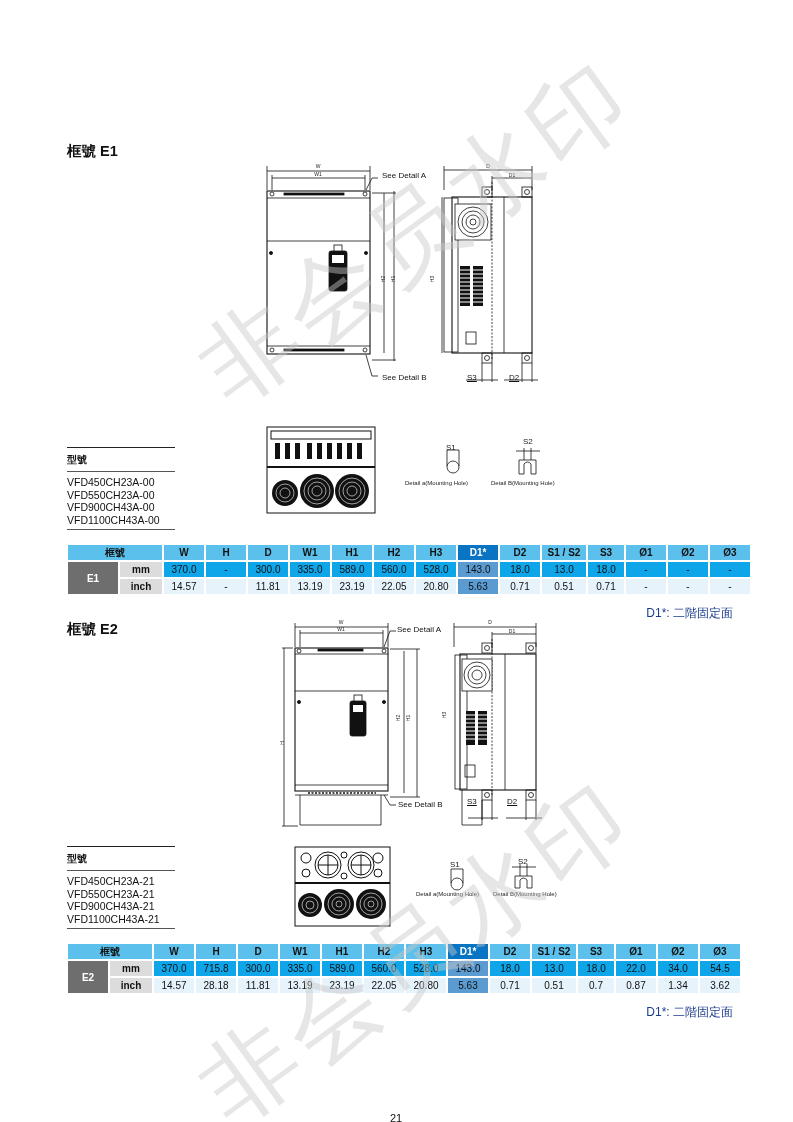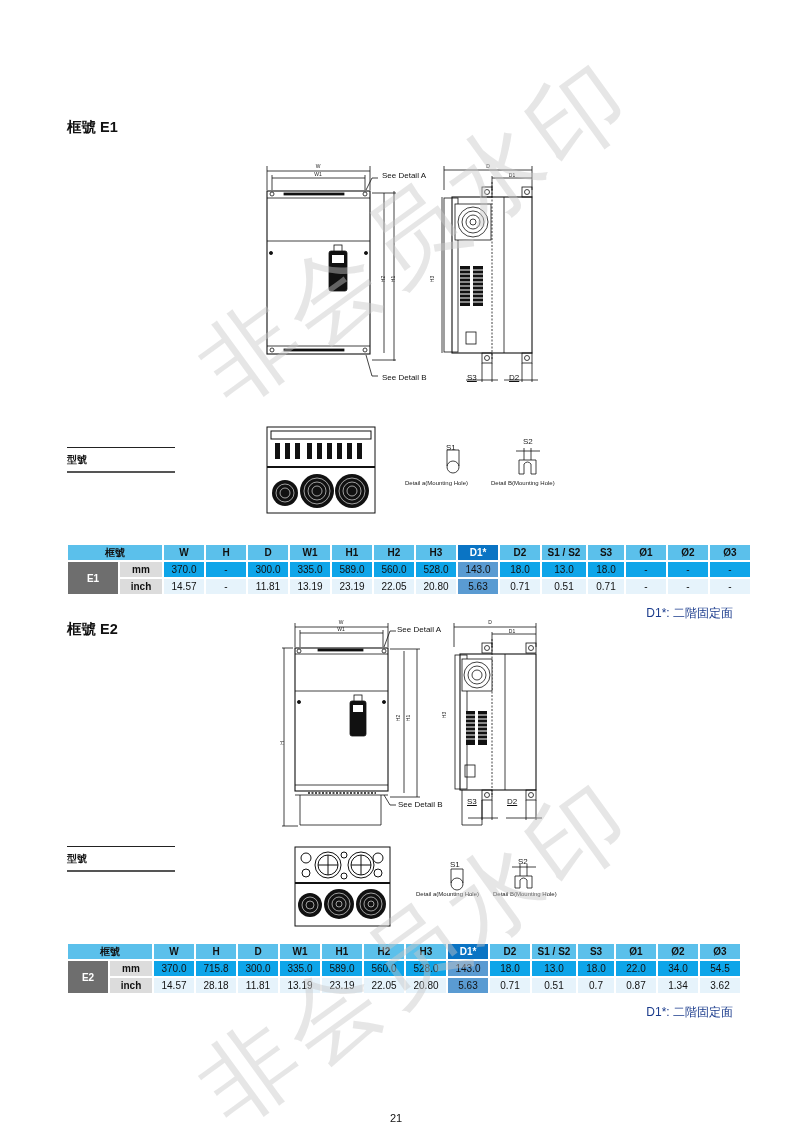--- a/index.html
+++ b/index.html
@@ -28,21 +28,21 @@
   .detail-cap { font-size: 6px; color: #222; }
   .watermark { position: absolute; font-size: 95px; color: rgba(200,200,200,0.45);
                font-family: "DejaVu Sans", sans-serif; transform-origin: left top;
                letter-spacing: 6px; white-space: nowrap; pointer-events: none; }
   .pageno { font-size: 11px; }
   svg { overflow: visible; }
 </style>
 </head>
 <body>
 
-<div class="abs section-title" style="left:67px;top:118px;">框號 E1</div>
+<div class="abs section-title" style="left:67px;top:142px;">框號 E1</div>
 
 <div class="abs" style="left:262px;top:160px;width:120px;height:225px;">
   <svg width="120" height="225" viewBox="0 0 120 225">
     <g stroke="#111" fill="none" stroke-width="0.8">
 
       <line x1="5" y1="6" x2="5" y2="30"></line>
         <line x1="108" y1="6" x2="108" y2="30"></line>
       <line x1="5" y1="11" x2="108" y2="11"></line>
       <line x1="10" y1="18" x2="103" y2="18"></line>
       <line x1="10" y1="15" x2="10" y2="30"></line>
@@ -195,20 +195,26 @@
     </svg>
 </div>
 <div class="abs tiny" style="left:523px;top:437px;font-size:8px;">S2</div>
 <div class="abs detail-cap" style="left:405px;top:480px;">Detail a(Mounting Hole)</div>
 <div class="abs detail-cap" style="left:491px;top:480px;">Detail B(Mounting Hole)</div>
 
 <div class="abs model-block" style="left:67px;top:447px;width:108px;">
   <div class="rule"></div>
   <div class="hdr">型號</div>
   <div class="rule2"></div>
+  <div class="list">
+    <div class="item">VFD450CH23A-00</div>
+    <div class="item">VFD550CH23A-00</div>
+    <div class="item">VFD900CH43A-00</div>
+    <div class="item">VFD1100CH43A-00</div>
+  </div>
   <div class="rule2"></div>
 </div>
 
 <table class="dim" style="left:66px;top:543px;">
   <tbody>
       <tr class="head">
     <td colspan="2" style="width:82px;">框號</td>
     <td style="width:40px;">W</td>
     <td style="width:40px;">H</td>
     <td style="width:40px;">D</td>
@@ -426,20 +432,26 @@
     </svg>
 </div>
 <div class="abs tiny" style="left:518px;top:857px;font-size:8px;">S2</div>
 <div class="abs detail-cap" style="left:416px;top:891px;">Detail a(Mounting Hole)</div>
 <div class="abs detail-cap" style="left:493px;top:891px;">Detail B(Mounting Hole)</div>
 
 <div class="abs model-block" style="left:67px;top:846px;width:108px;">
   <div class="rule"></div>
   <div class="hdr">型號</div>
   <div class="rule2"></div>
+  <div class="list">
+    <div class="item">VFD450CH23A-21</div>
+    <div class="item">VFD550CH23A-21</div>
+    <div class="item">VFD900CH43A-21</div>
+    <div class="item">VFD1100CH43A-21</div>
+  </div>
   <div class="rule2"></div>
 </div>
 
 <table class="dim" style="left:66px;top:942px;">
   <tbody>
       <tr class="head">
     <td colspan="2" style="width:82px;">框號</td>
     <td style="width:40px;">W</td>
     <td style="width:40px;">H</td>
     <td style="width:40px;">D</td>

